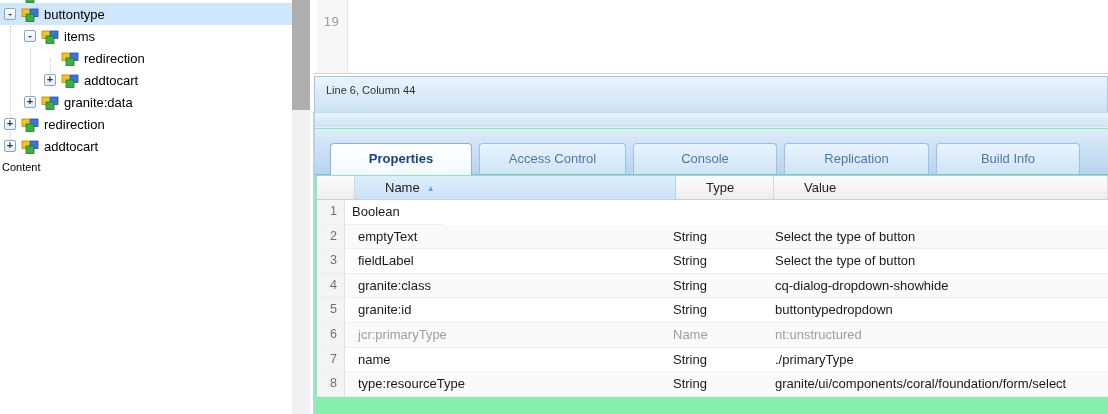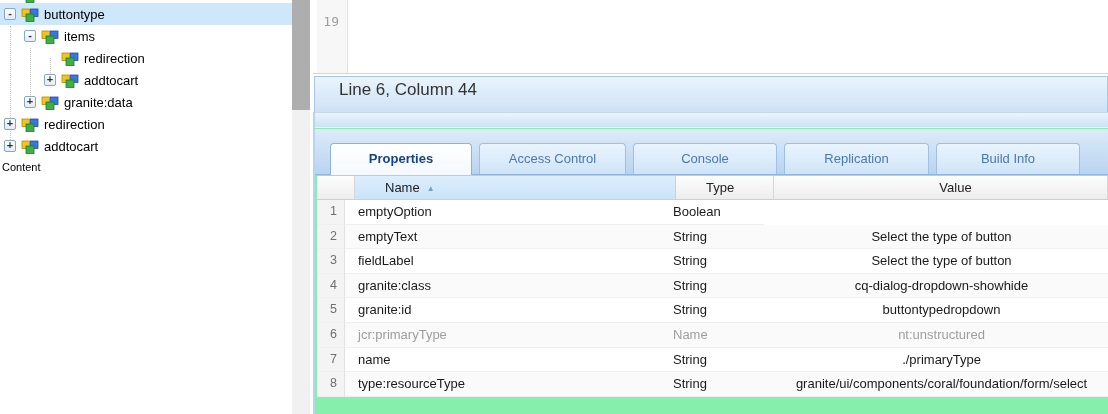--- a/index.html
+++ b/index.html
@@ -31,21 +31,21 @@
 
   
   #editor-pane { position:absolute; left:313px; top:0; width:795px; height:74px; background:#fff; border-bottom:1px solid #d4d4d4; }
   #editor-gutter { position:absolute; left:4px; top:0; width:31px; height:73px; background:#f7f7f7; border-right:1px solid #e2e2e2;
                    text-align:right; padding:14px 8px 0 0; font-family:"DejaVu Sans Mono", monospace; font-size:13px; color:#9e9e9e; }
   #editor-content { position:absolute; left:36px; top:0; right:0; height:73px; background:#fff; }
 
   
   #status-bar { position:absolute; left:314px; top:76px; width:794px; height:40px;
                 border:1px solid #a9c6e4; background:linear-gradient(#eaf4fd,#cbe0f4);
-                font-size:17px; color:#333; line-height:26px; padding-left:24px; }
+                font-size:11px; color:#333; line-height:26px; padding-left:11px; }
 
   
   #bottom-panel { position:absolute; left:313px; top:112px; width:795px; height:302px; background:#86efac;
                   border-left:2px solid #b8d3ee; }
   #panel-toolbar { position:absolute; left:0; top:0; right:0; height:16px;
                    background:linear-gradient(#eaf4fd,#cde2f5); border-top:1px solid #c3daf0; border-bottom:1px solid #e8f2fb; }
   #tab-strip { position:absolute; left:0; top:17px; right:0; height:46px;
                background:linear-gradient(#dcecfa,#b9d3ef); border-bottom:1px solid #8fb4de;
                display:flex; align-items:flex-end; padding-left:15px; }
   .tab { height:31px; margin-right:7px; border:1px solid #9dc0e4; border-bottom:none;
@@ -63,21 +63,21 @@
   #grid-header .c.sorted { background:linear-gradient(#ddeefd,#cbe3f8); border-right:1px solid #b9d4ea; }
   .sort-arrow { font-size:8px; color:#6f9fce; margin-left:7px; vertical-align:1px; }
   .grow { height:24.6px; font-size:13px; color:#1a1a1a; background:#fff; }
   .grow.alt { background:#fafafa; }
   .grow .c { border-bottom:1px solid #efefef; line-height:23.6px; white-space:nowrap; overflow:hidden; }
   .c.num   { width:28px;  flex:0 0 28px;  text-align:right; padding-right:7px; color:#6f6f6f;
              background:#f4f4f4; border-right:1px solid #e0e0e0; font-size:12.5px; }
   #grid-header .c.num { background:linear-gradient(#fdfdfd,#ededed); }
   .c.name  { width:321px; flex:0 0 321px; padding-left:13px; }
   .c.type  { width:98px;  flex:0 0 98px;  padding-left:7px; }
-  .c.value { flex:1 1 auto; padding-left:11px;text-align:center; }
+  .c.value { flex:1 1 auto; padding-left:11px; }
   .grow.protected .name, .grow.protected .type, .grow.protected .value { color:#9e9e9e; }
 </style>
 </head>
 <body>
 
 <div id="tree-panel">
 
   <div id="partial-icon">
     <svg width="18" height="16" viewBox="0 0 18 16">
       <rect x="1" y="3" width="7.5" height="7.5" fill="#f2c420" stroke="#b08a00" stroke-width="0.8"></rect>
@@ -214,21 +214,20 @@
       <div class="c num"></div>
       <div class="c name sorted">
         <span>Name</span><span class="sort-arrow">▲</span>
       </div>
       <div class="c type"><span>Type</span></div>
       <div class="c value"><span>Value</span></div>
     </div>
 
     <div class="grow">
       <div class="c num">1</div>
-      <div class="c name">emptyOption</div>
       <div class="c type">Boolean</div>
     </div>
 
     <div class="grow alt">
       <div class="c num">2</div>
       <div class="c name">emptyText</div>
       <div class="c type">String</div>
       <div class="c value">Select the type of button</div>
     </div>
 

